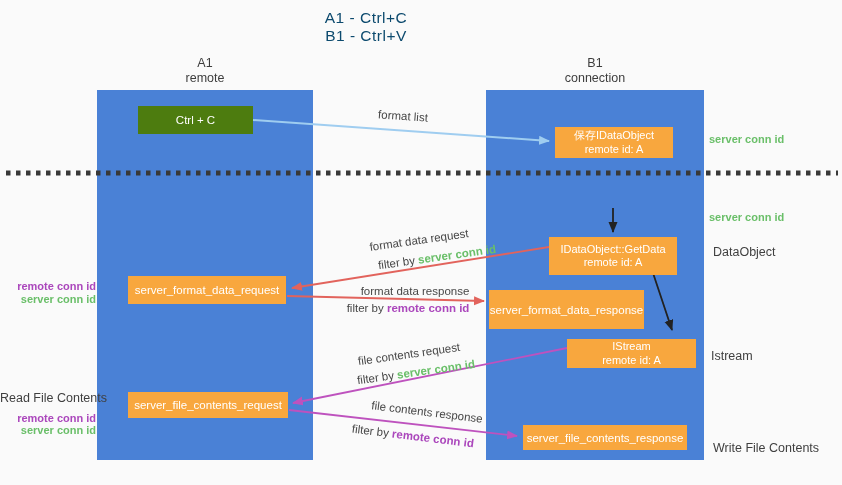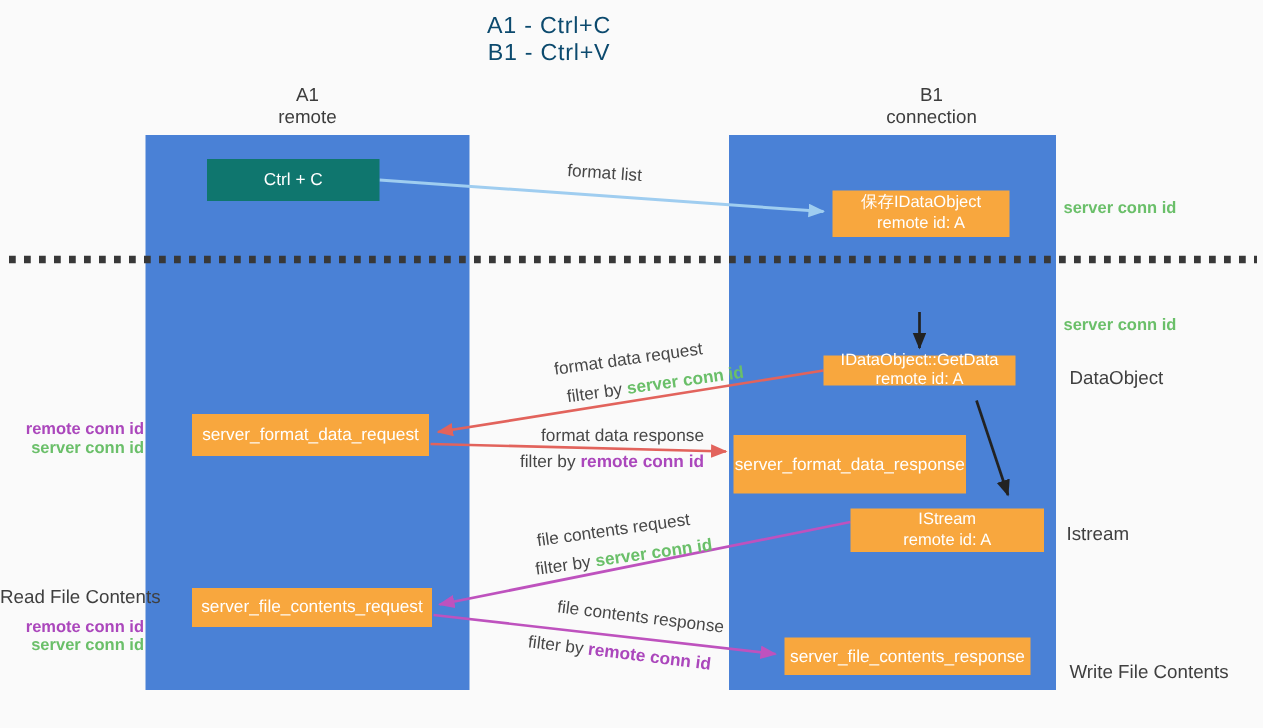--- a/index.html
+++ b/index.html
@@ -47,21 +47,21 @@
     position: absolute;
     z-index: 3;
     display: flex;
     flex-direction: column;
     align-items: center;
     justify-content: center;
     color: #ffffff;
     text-align: center;
     white-space: nowrap;
   }
-  .node.green { background: #0f766e; font-size: 11.5px; }
+  .node.green { background: #4d7c0f; font-size: 11.5px; }
   .node.orange { background: #f8a73e; font-size: 11.5px; }
   .node .l2 { font-size: 11px; line-height: 13.5px; }
   .lbl {
     position: absolute;
     z-index: 4;
     white-space: nowrap;
     font-size: 11.5px;
     color: #474747;
     transform: translate(-50%, -50%);
   }
@@ -95,21 +95,21 @@
 
   <div class="title-block">
     <div>A1 - Ctrl+C</div>
     <div>B1 - Ctrl+V</div>
   </div>
 
   <div class="col-header" style="left:97px; top:56px; width:216px;">
     <div>A1</div>
     <div>remote</div>
   </div>
-  <div class="col-header" style="left:512px; top:56px; width:218px;">
+  <div class="col-header" style="left:486px; top:56px; width:218px;">
     <div>B1</div>
     <div>connection</div>
   </div>
 
   <div class="col" style="left:97px; top:90px; width:216px; height:370px;"></div>
   <div class="col" style="left:486px; top:90px; width:218px; height:370px;"></div>
 
   <svg class="arrows" width="842" height="485">
     <defs>
       <marker id="m-blue" markerUnits="userSpaceOnUse" markerWidth="12" markerHeight="10" refX="10" refY="4.5" orient="auto">
@@ -146,21 +146,21 @@
   <div class="node green" style="left:138px; top:106px; width:115px; height:28px;">
     <div>Ctrl + C</div>
   </div>
 
   <div class="node orange" style="left:555px; top:127px; width:118px; height:31px;">
     <div class="l2">保存IDataObject</div>
     <div class="l2">remote id: A</div>
   </div>
 
 
-  <div class="node orange" style="left:549px; top:237px; width:128px; height:20px;">
+  <div class="node orange" style="left:549px; top:237px; width:128px; height:38px;">
     <div class="l2">IDataObject::GetData</div>
     <div class="l2">remote id: A</div>
   </div>
 
   <div class="node orange" style="left:128px; top:276px; width:158px; height:28px;">
     <div>server_format_data_request</div>
   </div>
 
   <div class="node orange" style="left:489px; top:290px; width:155px; height:39px;">
     <div>server_format_data_response</div>

